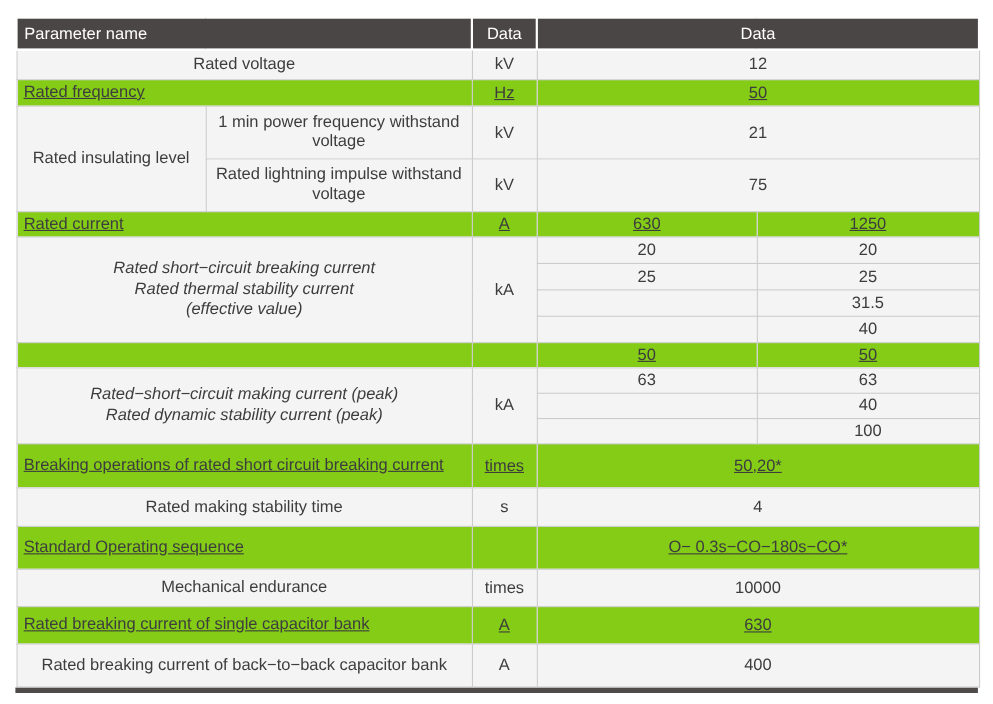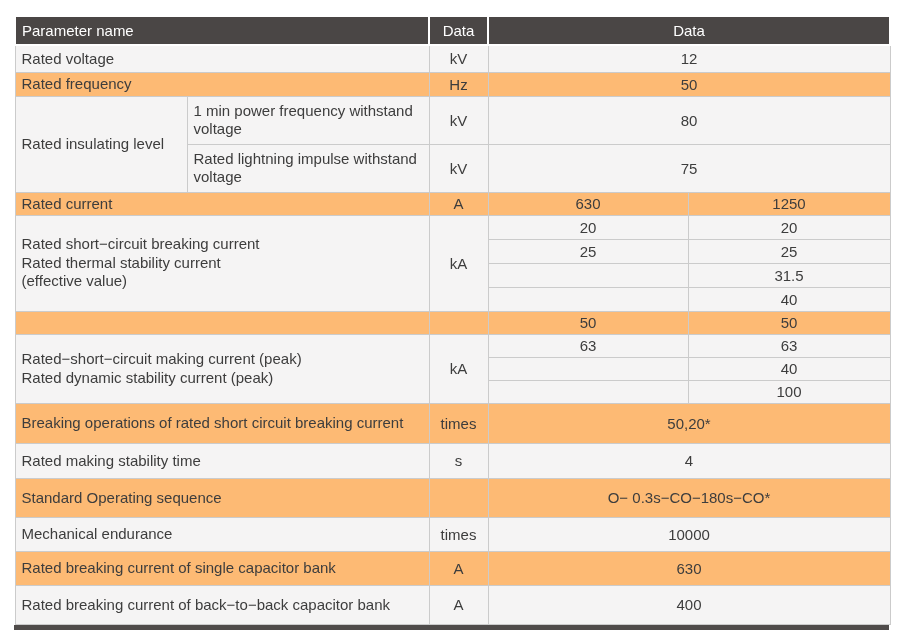--- a/index.html
+++ b/index.html
@@ -36,23 +36,23 @@
     font-weight: normal;
     font-size: 15px;
     border: 2px solid #ffffff;
     padding: 2px 6px;
     vertical-align: middle;
   }
   th.param-h { text-align: left; padding-left: 10px; }
   th.center-h { text-align: center; }
   td.param { text-align: left; padding-left: 10px; line-height: 1.2; }
   td.center { text-align: center; }
-  td.multiline { white-space: pre-line; line-height: 1.25; }
-  tr.gray td { background: #f5f4f4; }
-  tr.white td { background: #fdba74; }
+  td.multiline { white-space: pre-line; line-height: 1.25; font-style: italic; }
+  tr.gray td { background: #f5f4f4; text-align: center; }
+  tr.white td { background: #84cc16; text-decoration: underline; }
 </style>
 </head>
 <body>
 
 <div class="table-wrap">
   <table class="spec">
     <colgroup>
       <col style="width:172px">
         <col style="width:242px">
         <col style="width:59px">
@@ -75,21 +75,21 @@
       <tr class="white" style="height:24px">
         <td colspan="2" class="param">Rated frequency</td>
         <td class="center">Hz</td>
         <td colspan="2" class="center">50</td>
       </tr>
 
       <tr class="gray" style="height:48px">
         <td rowspan="2" class="param">Rated insulating level</td>
         <td class="param">1 min power frequency withstand voltage</td>
         <td class="center">kV</td>
-        <td colspan="2" class="center">80</td>
+        <td colspan="2" class="center">21</td>
       </tr>
       <tr class="gray" style="height:48px">
         <td class="param">Rated lightning impulse withstand voltage</td>
         <td class="center">kV</td>
         <td colspan="2" class="center">75</td>
       </tr>
 
       <tr class="white" style="height:23px">
         <td colspan="2" class="param">Rated current</td>
         <td class="center">A</td>

